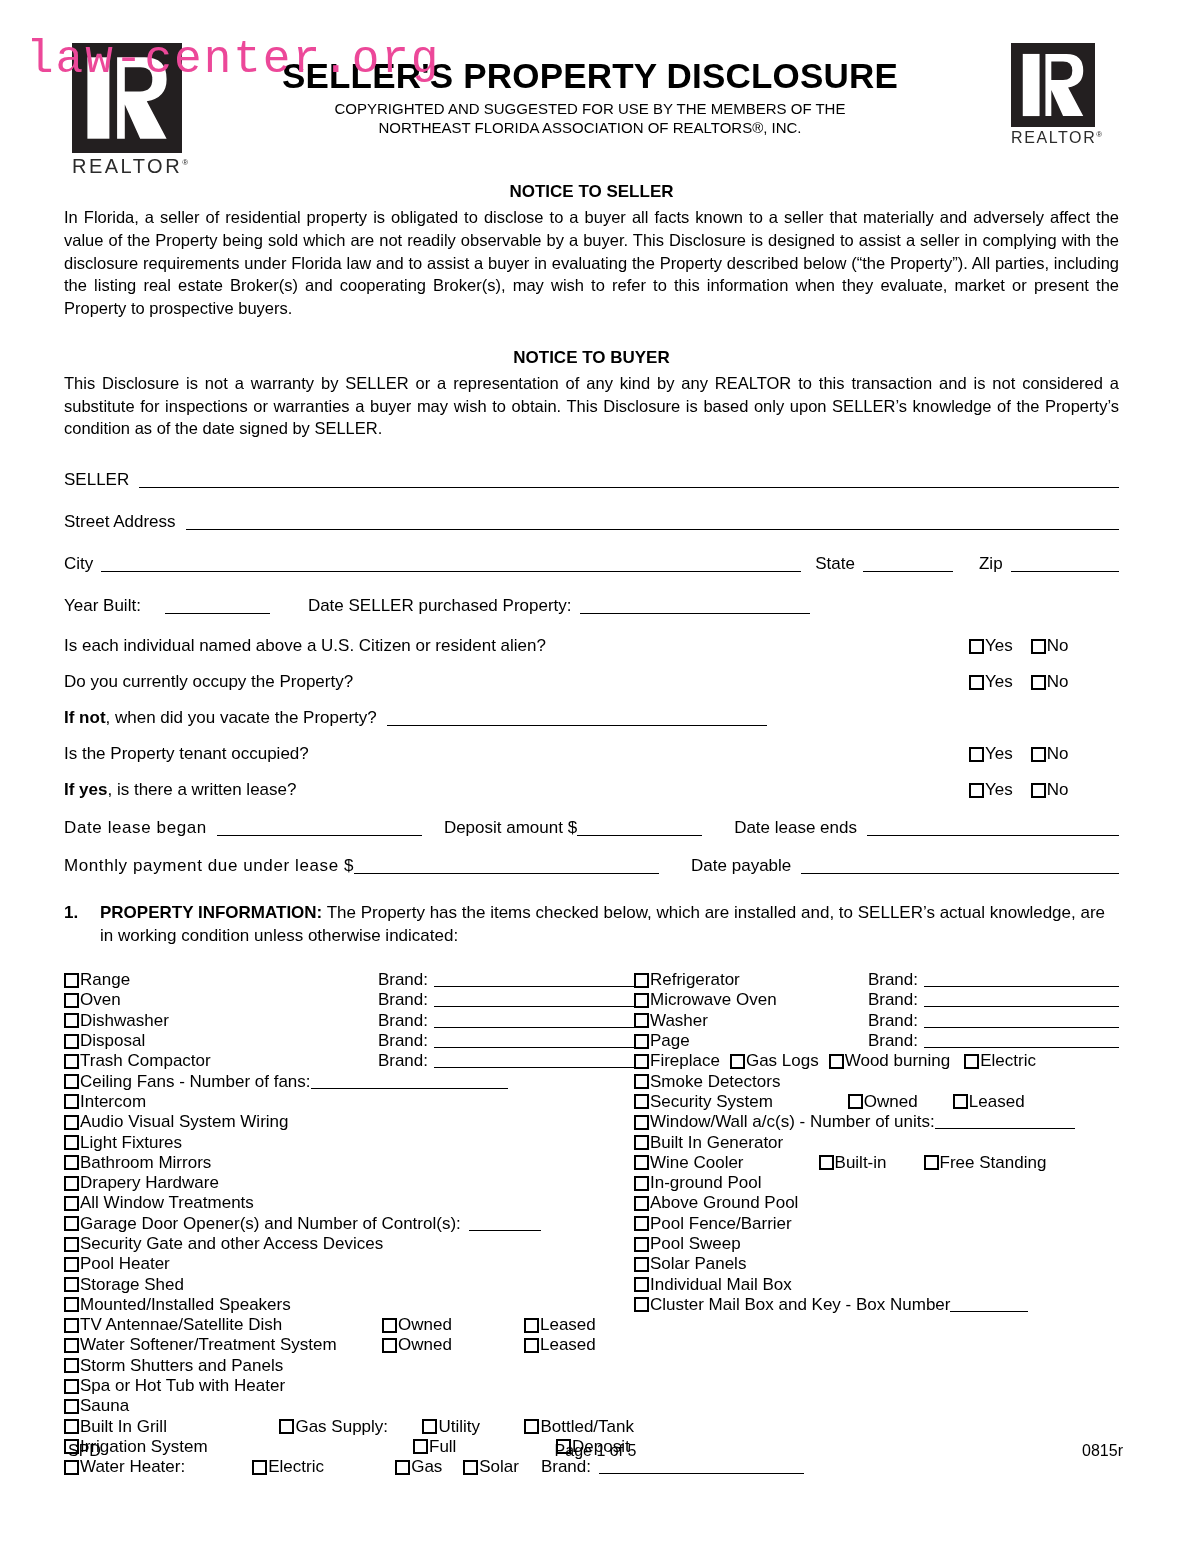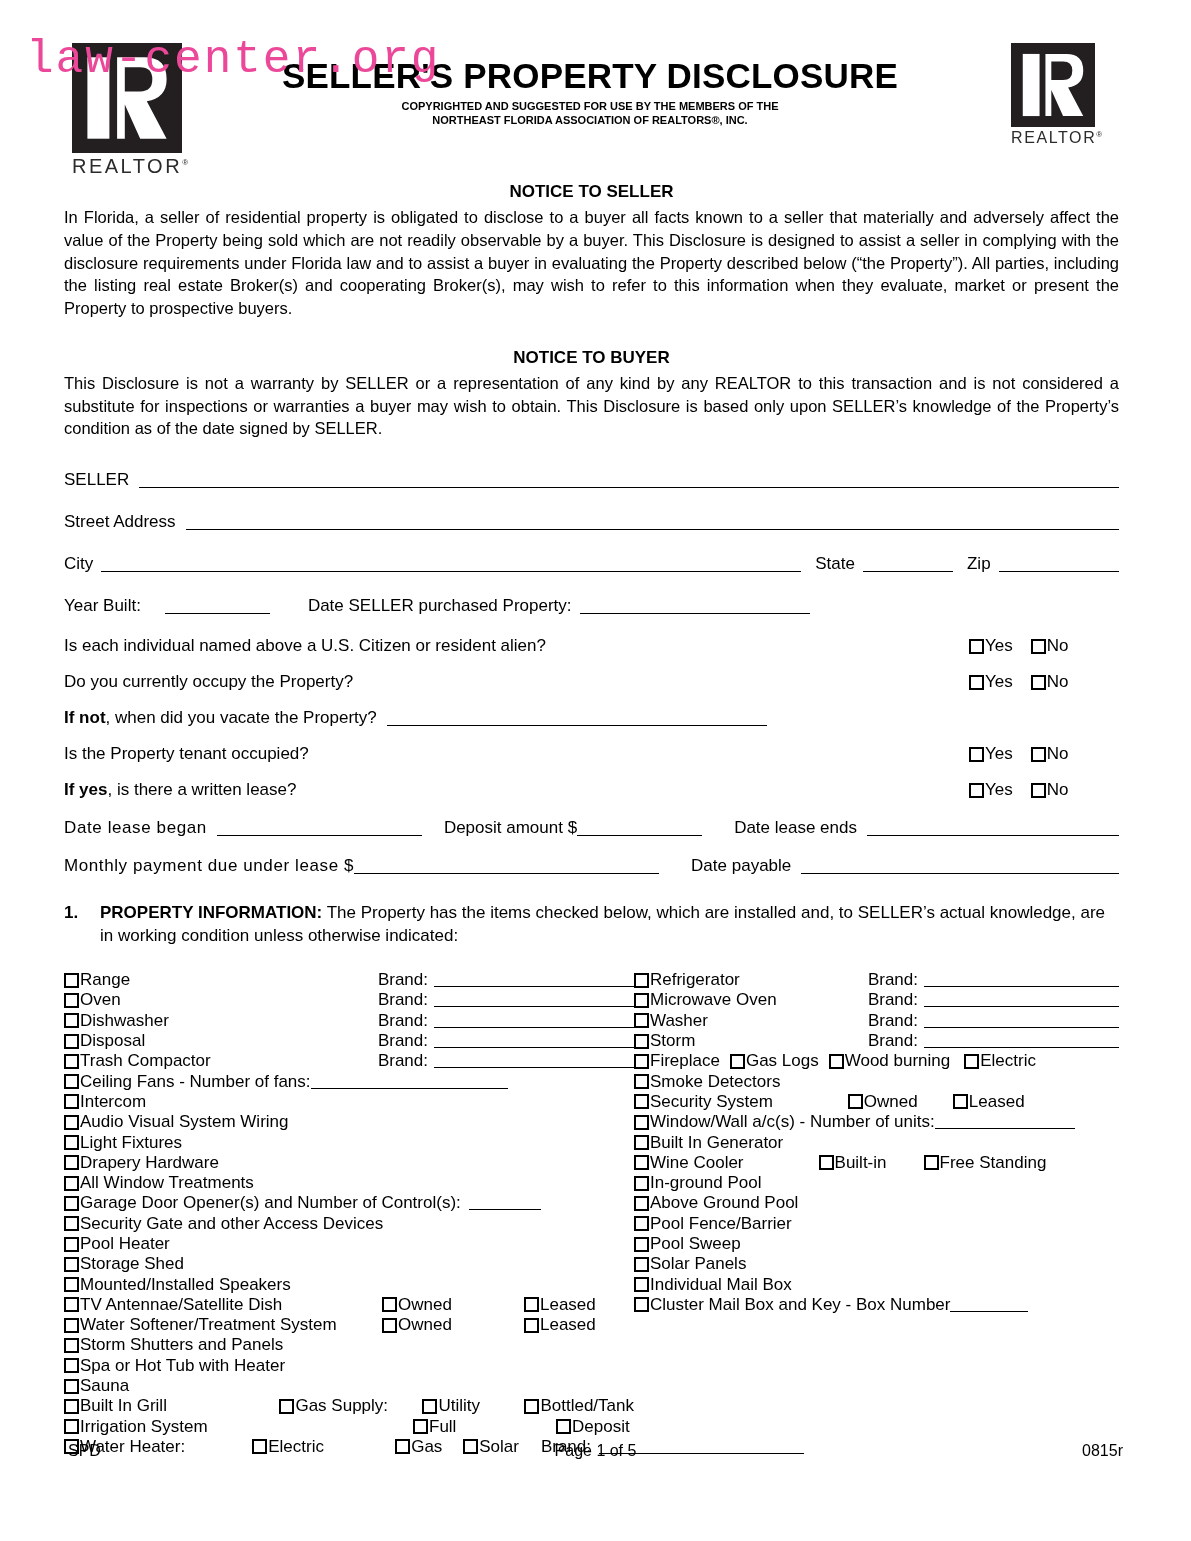--- a/index.html
+++ b/index.html
@@ -75,22 +75,22 @@
     width: 820px;
     text-align: center;
   }
   .doc-title {
     font-size: 35px;
     font-weight: bold;
     letter-spacing: 0.2px;
     line-height: 1.05;
   }
   .doc-sub {
-    font-size: 11px;
-    font-weight: bold;
+    font-size: 15px;
+    font-weight: normal;
     line-height: 1.25;
     margin-top: 5px;
   }
 
   
   .content {
     position: absolute;
     left: 64px;
     top: 182px;
     width: 1055px;
@@ -262,21 +262,21 @@
     <div class="field-row">
       <span class="lbl">Street Address</span>
       <span class="rule grow" style="margin-left:10px"></span>
     </div>
 
     <div class="field-row">
       <span class="lbl">City</span>
       <span class="rule" style="margin-left:8px; width:700px;"></span>
       <span class="lbl" style="margin-left:14px">State</span>
       <span class="rule" style="margin-left:8px; width:90px;"></span>
-      <span class="lbl" style="margin-left:14px">Zip</span>
+      <span class="lbl" style="margin-left:26px">Zip</span>
       <span class="rule grow" style="margin-left:8px"></span>
     </div>
 
     <div class="field-row">
       <span class="lbl">Year Built:</span>
       <span class="rule" style="margin-left:24px; width:105px;"></span>
       <span class="lbl" style="margin-left:38px">Date SELLER purchased Property:</span>
       <span class="rule" style="margin-left:8px; width:230px;"></span>
     </div>
 
@@ -415,20 +415,24 @@
         <div class="ck-row">
           <span class="cb"></span>
           <span class="txt">Audio Visual System Wiring</span>
         </div>
 
         <div class="ck-row">
           <span class="cb"></span>
           <span class="txt">Light Fixtures</span>
         </div>
 
+        <div class="ck-row">
+          <span class="cb"></span>
+          <span class="txt">Bathroom Mirrors</span>
+        </div>
 
         <div class="ck-row">
           <span class="cb"></span>
           <span class="txt">Drapery Hardware</span>
         </div>
 
         <div class="ck-row">
           <span class="cb"></span>
           <span class="txt">All Window Treatments</span>
         </div>
@@ -569,21 +573,21 @@
 
         <div class="ck-row">
           <span class="cb"></span>
           <span class="txt">Washer</span>
           <span class="brand-lbl" style="margin-left:auto">Brand:</span>
           <span class="uline" style="width:195px; margin-left:6px;"></span>
         </div>
 
         <div class="ck-row">
           <span class="cb"></span>
-          <span class="txt">Storm</span>
+          <span class="txt">Page</span>
           <span class="brand-lbl" style="margin-left:auto">Brand:</span>
           <span class="uline" style="width:195px; margin-left:6px;"></span>
         </div>
 
         <div class="ck-row">
           <span class="cb"></span>
           <span class="txt">Fireplace</span>
           <span class="opt" style="margin-left:10px">
               <span class="cb"></span>
               <span>Gas Logs</span>

